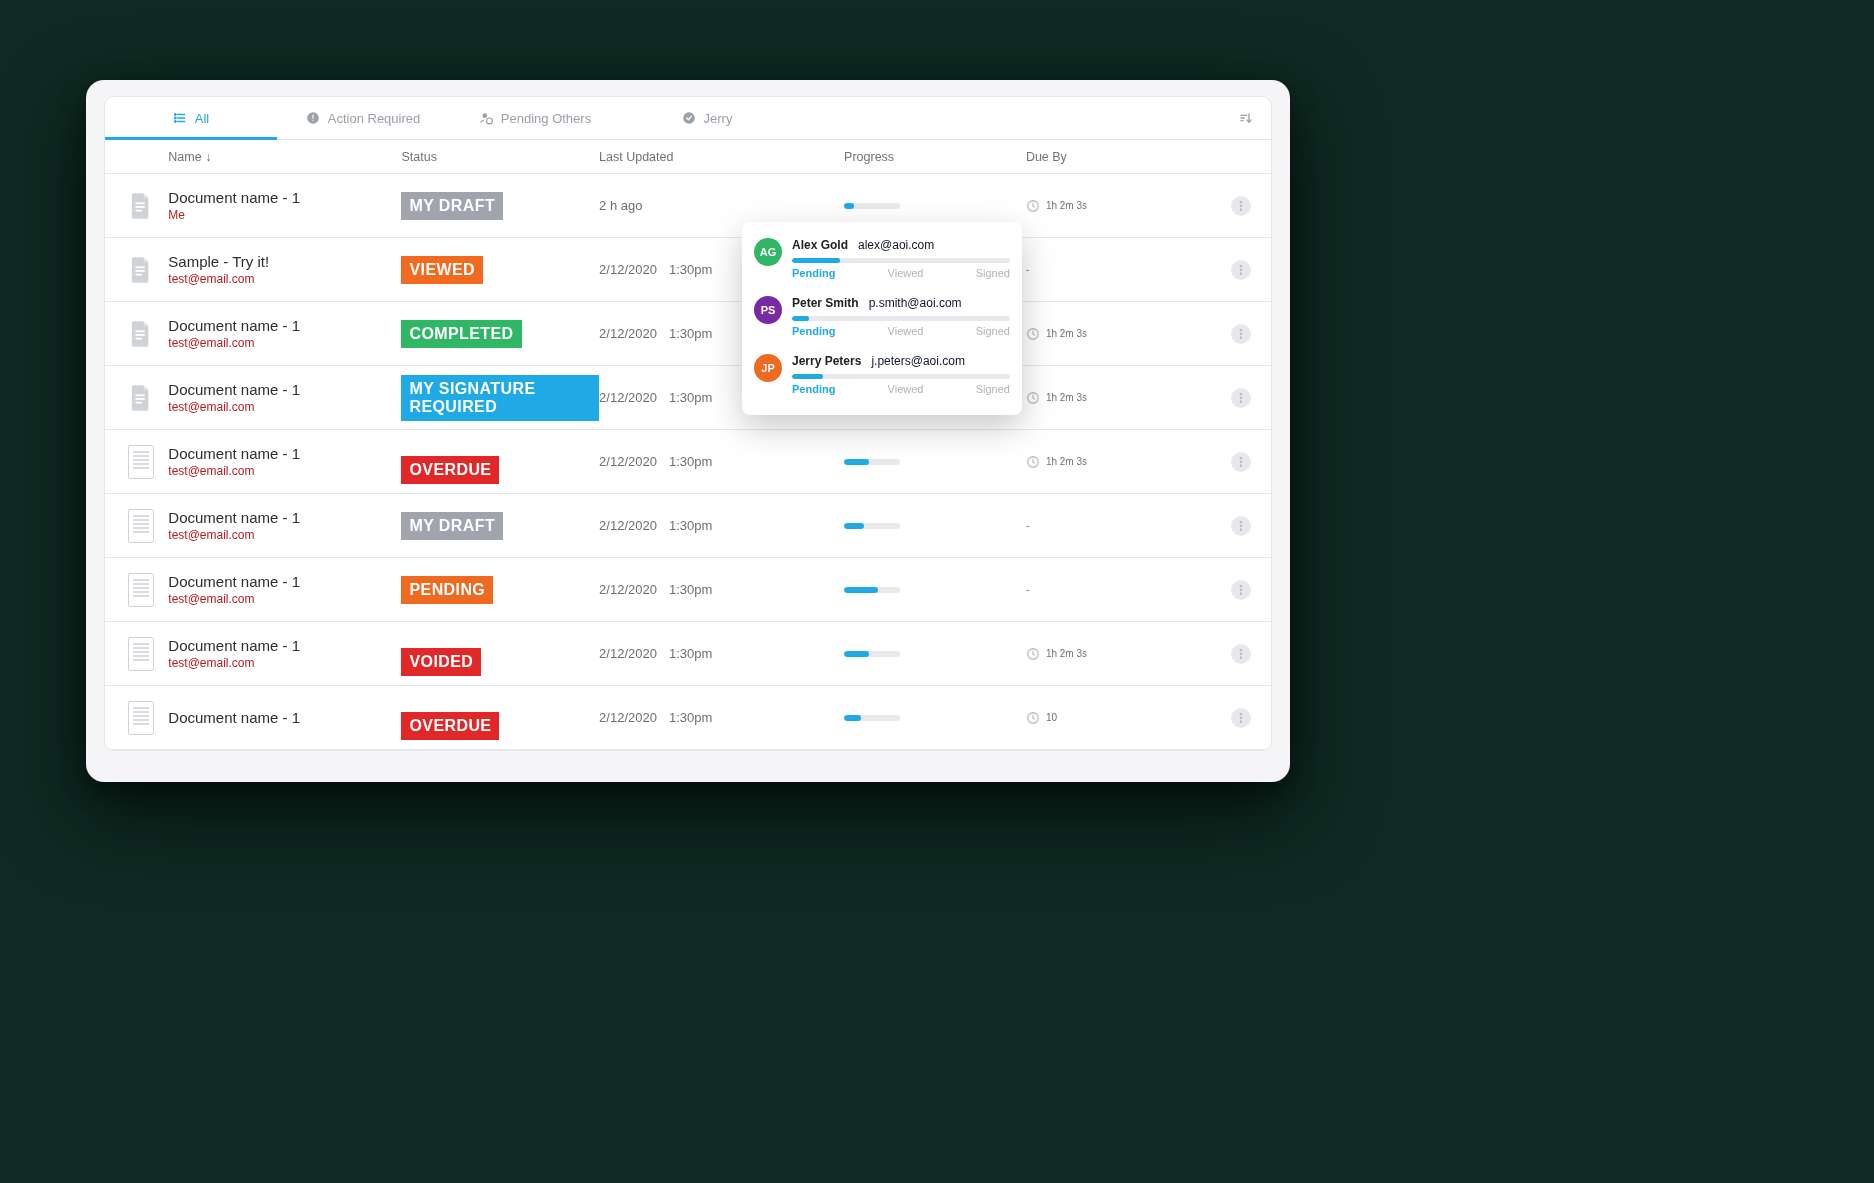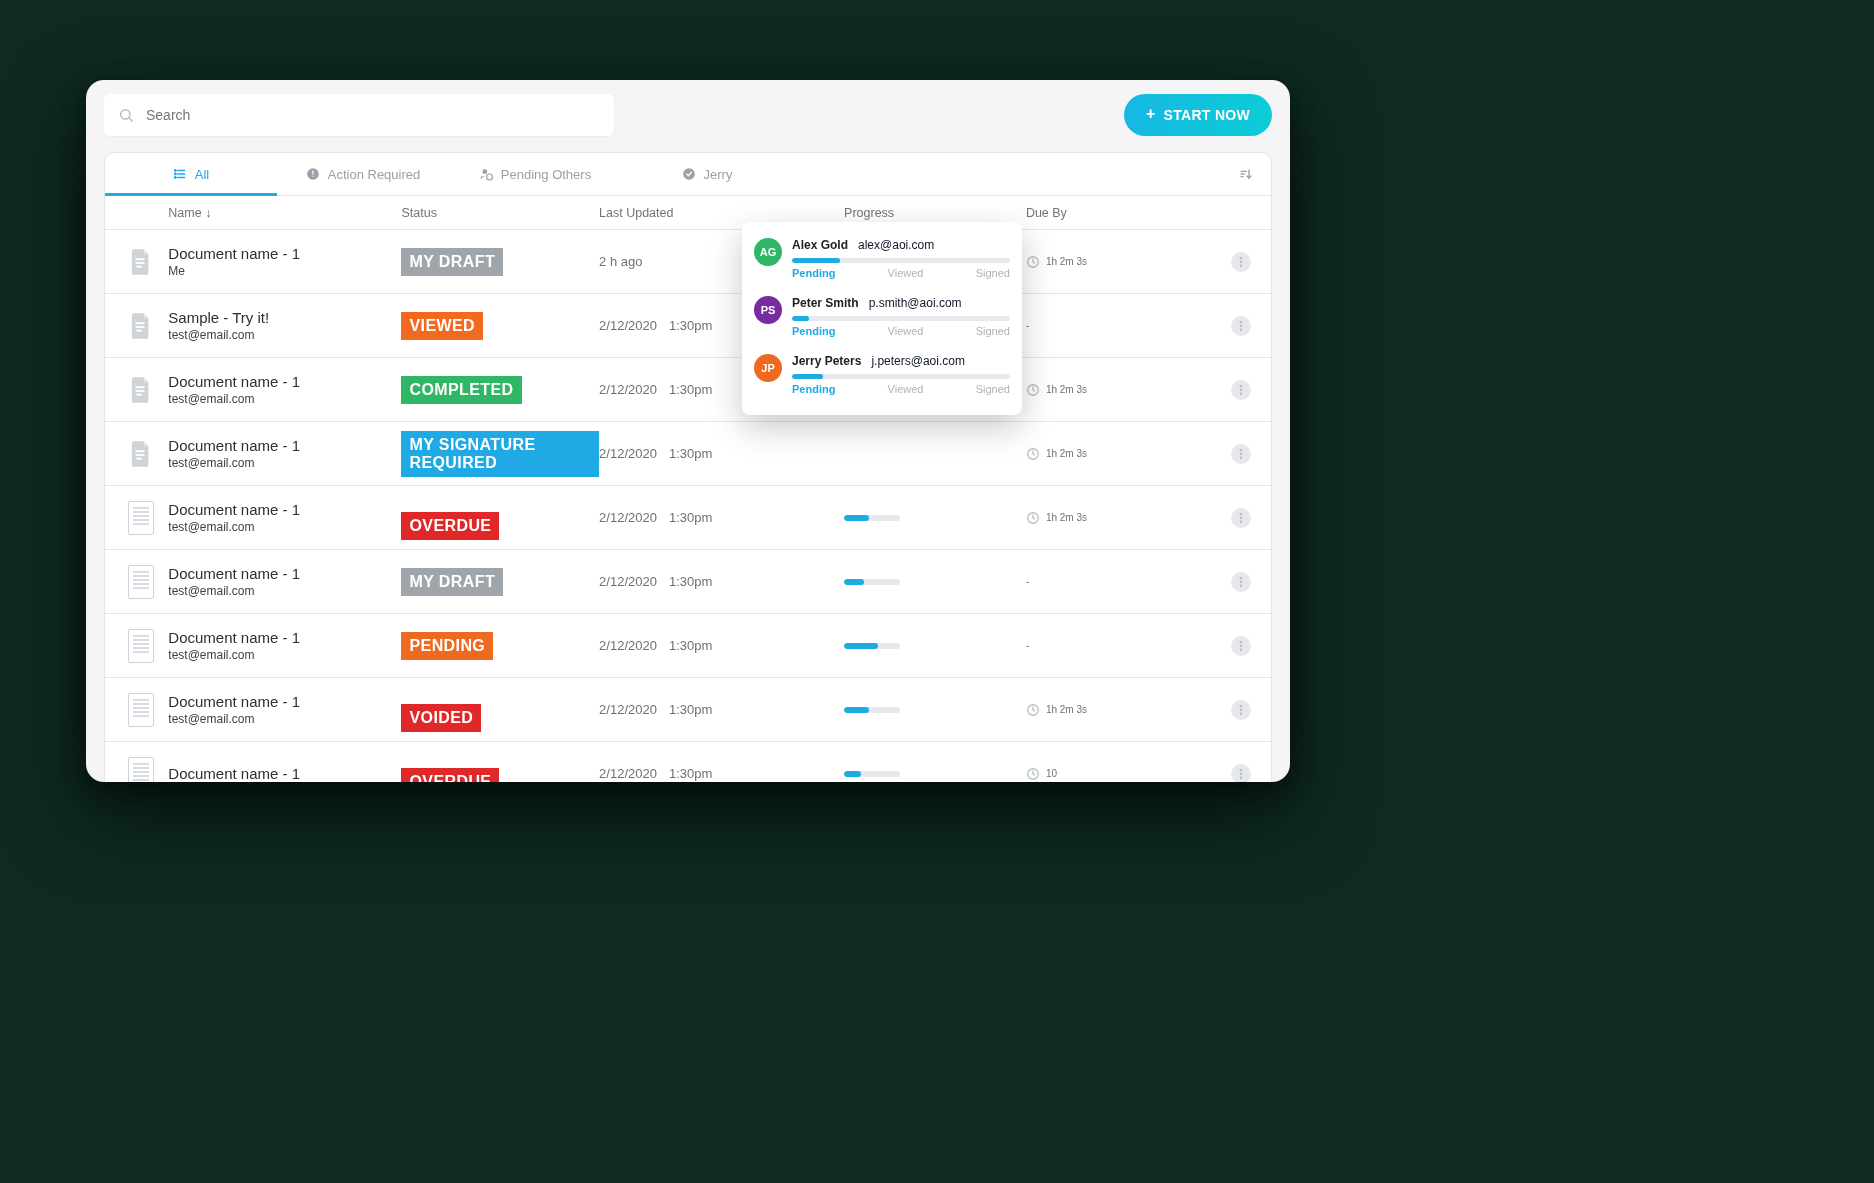--- a/index.html
+++ b/index.html
@@ -67,21 +67,21 @@
   .thumb { width:56px; display:flex; align-items:center; justify-content:center; }
   .thumb .doc-icon { color:#c8ccd1; }
   .thumb .page {
     width:26px; height:34px; background:#fff; border:1px solid #cfd3d8; border-radius:2px; position:relative;
   }
   .thumb .page::before {
     content:""; position:absolute; left:4px; right:4px; top:5px; height:2px; background:#d8dce1; box-shadow:0 4px 0 #d8dce1, 0 8px 0 #d8dce1, 0 12px 0 #d8dce1, 0 16px 0 #d8dce1;
   }
   .name { width:236px; }
   .name .title { font-size:15px; color:#2b2f33; }
-  .name .from { font-size:12px; color:#404040; margin-top:2px; }
+  .name .from { font-size:12px; color:#b91c1c; margin-top:2px; }
   .status { width:200px; }
   .badge { display:inline-block; color:#fff; font-size:16px; font-weight:700; letter-spacing:.4px; padding:5px 8px; border-radius:0; text-transform:uppercase; }
   .b-gray  { background:#9fa5ab; }
   .b-orange{ background:#f26a1f; }
   .b-green { background:#2fb765; }
   .b-blue  { background:#1fa9e5; }
   .b-red   { background:#e02828;margin-top:16px; }
   .b-orange2{ background:#ee6a20; }
   .upd { width:248px; color:#6c7075; font-size:13px; display:flex; gap:12px; }
   .prog { width:184px; }
@@ -113,35 +113,20 @@
   .pp-steps .on { color:var(--brand); font-weight:700; }
 
   svg { display:block; }
 </style>
 </head>
 <body>
 
 <div class="stage">
   <div class="window">
 
-    <div class="topbar">
-      <div class="search">
-        <span>
-          <svg width="16" height="16" viewBox="0 0 24 24" fill="none" stroke="#b6bcc2" stroke-width="2.2" stroke-linecap="round">
-              <circle cx="11" cy="11" r="7"></circle>
-              <line x1="21" y1="21" x2="16.5" y2="16.5"></line>
-            </svg>
-        </span>
-        <input type="text" placeholder="Search" style="">
-      </div>
-      <button class="start-now">
-        <span class="plus">+</span>
-        <span>START NOW</span>
-      </button>
-    </div>
 
     <div class="table-card">
 
       <div class="tabs">
         <div class="tab active">
           <span class="ico">
             <svg width="14" height="14" viewBox="0 0 24 24" fill="none" stroke="currentColor" stroke-width="2.4" stroke-linecap="round">
                 <line x1="8" y1="6" x2="20" y2="6"></line>
                 <line x1="8" y1="12" x2="20" y2="12"></line>
                 <line x1="8" y1="18" x2="20" y2="18"></line>

